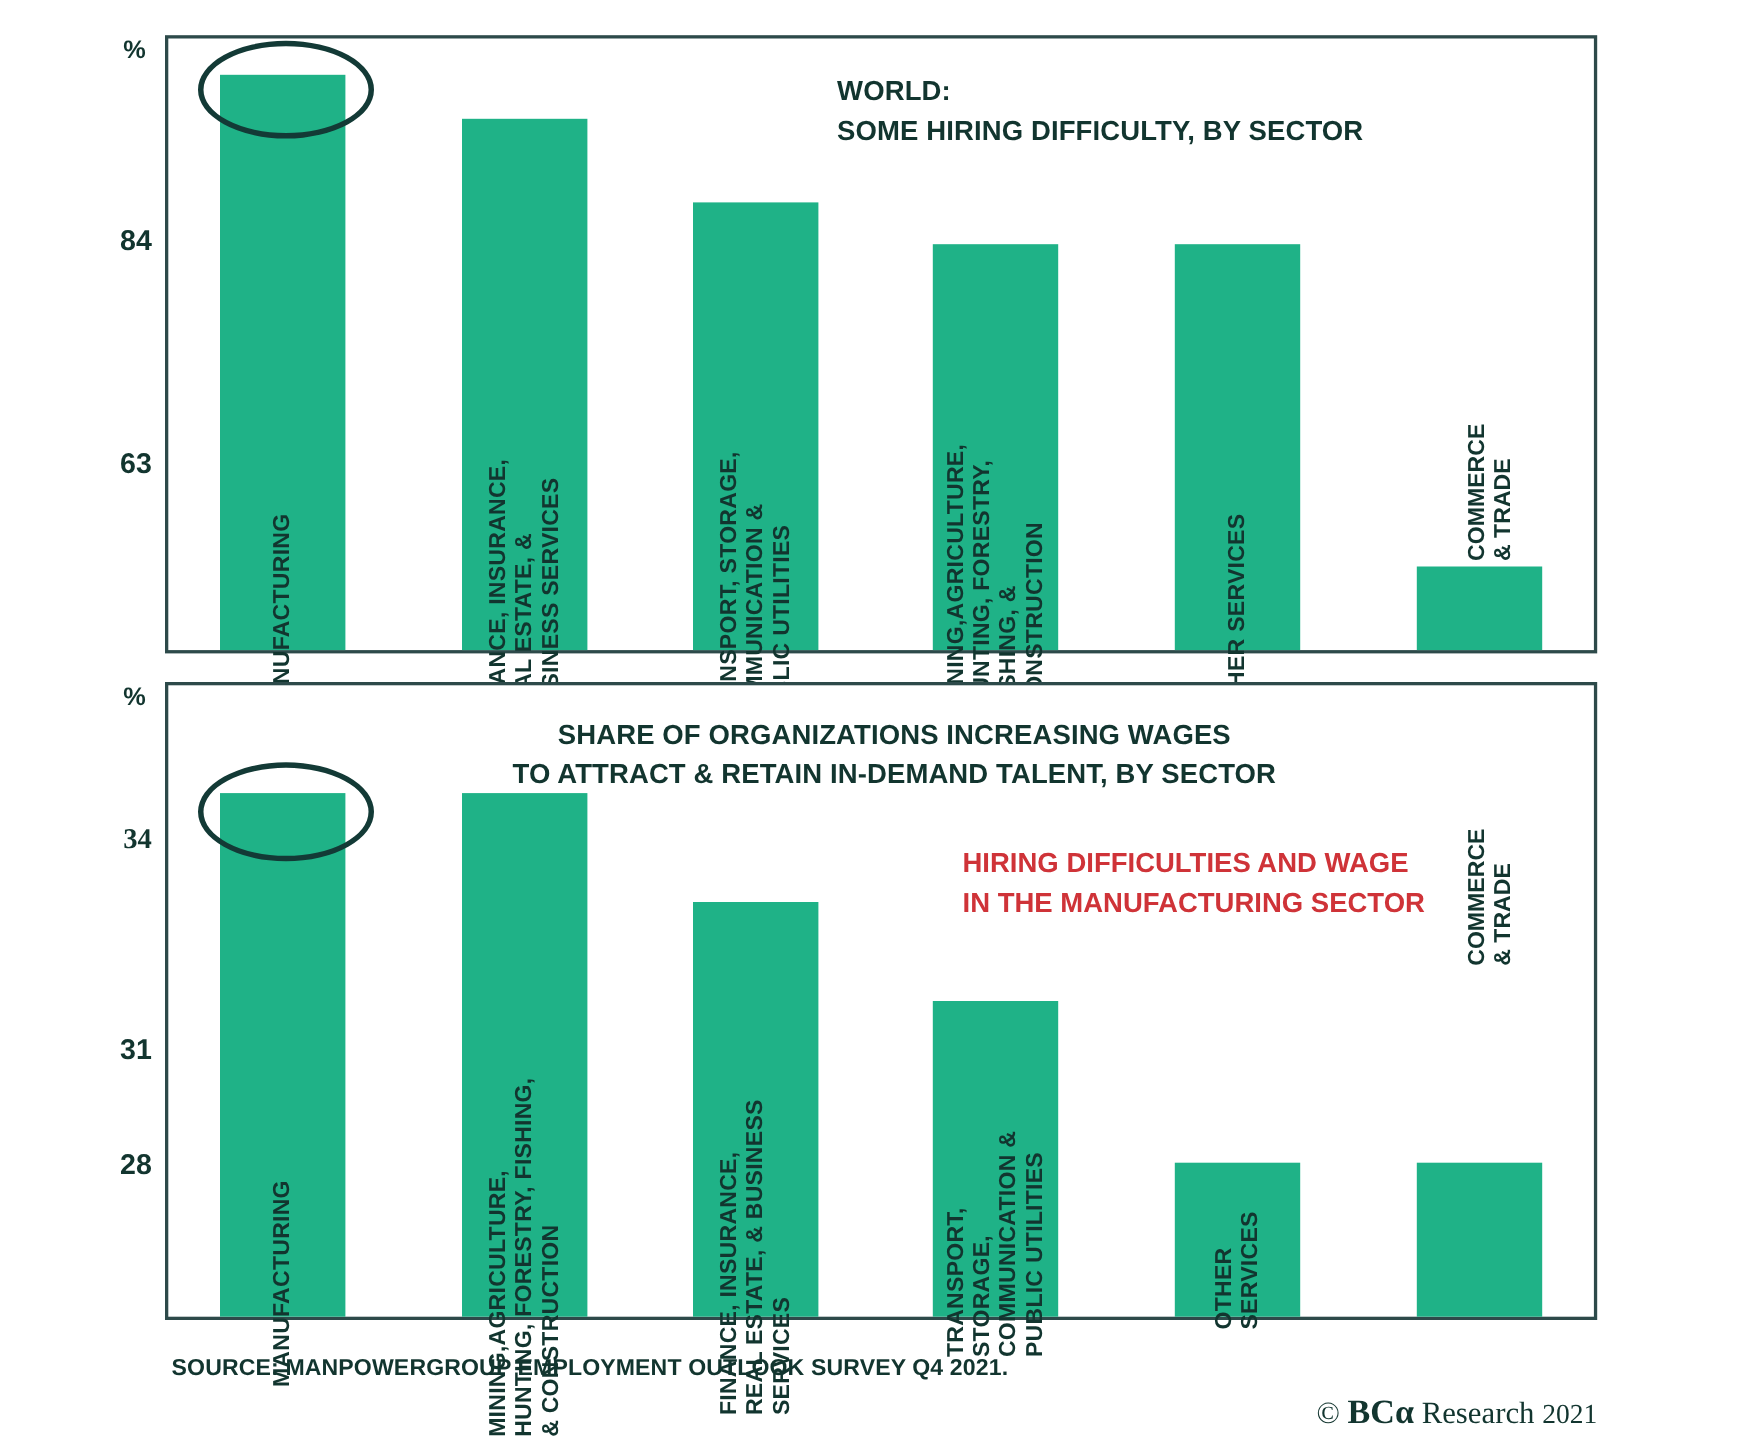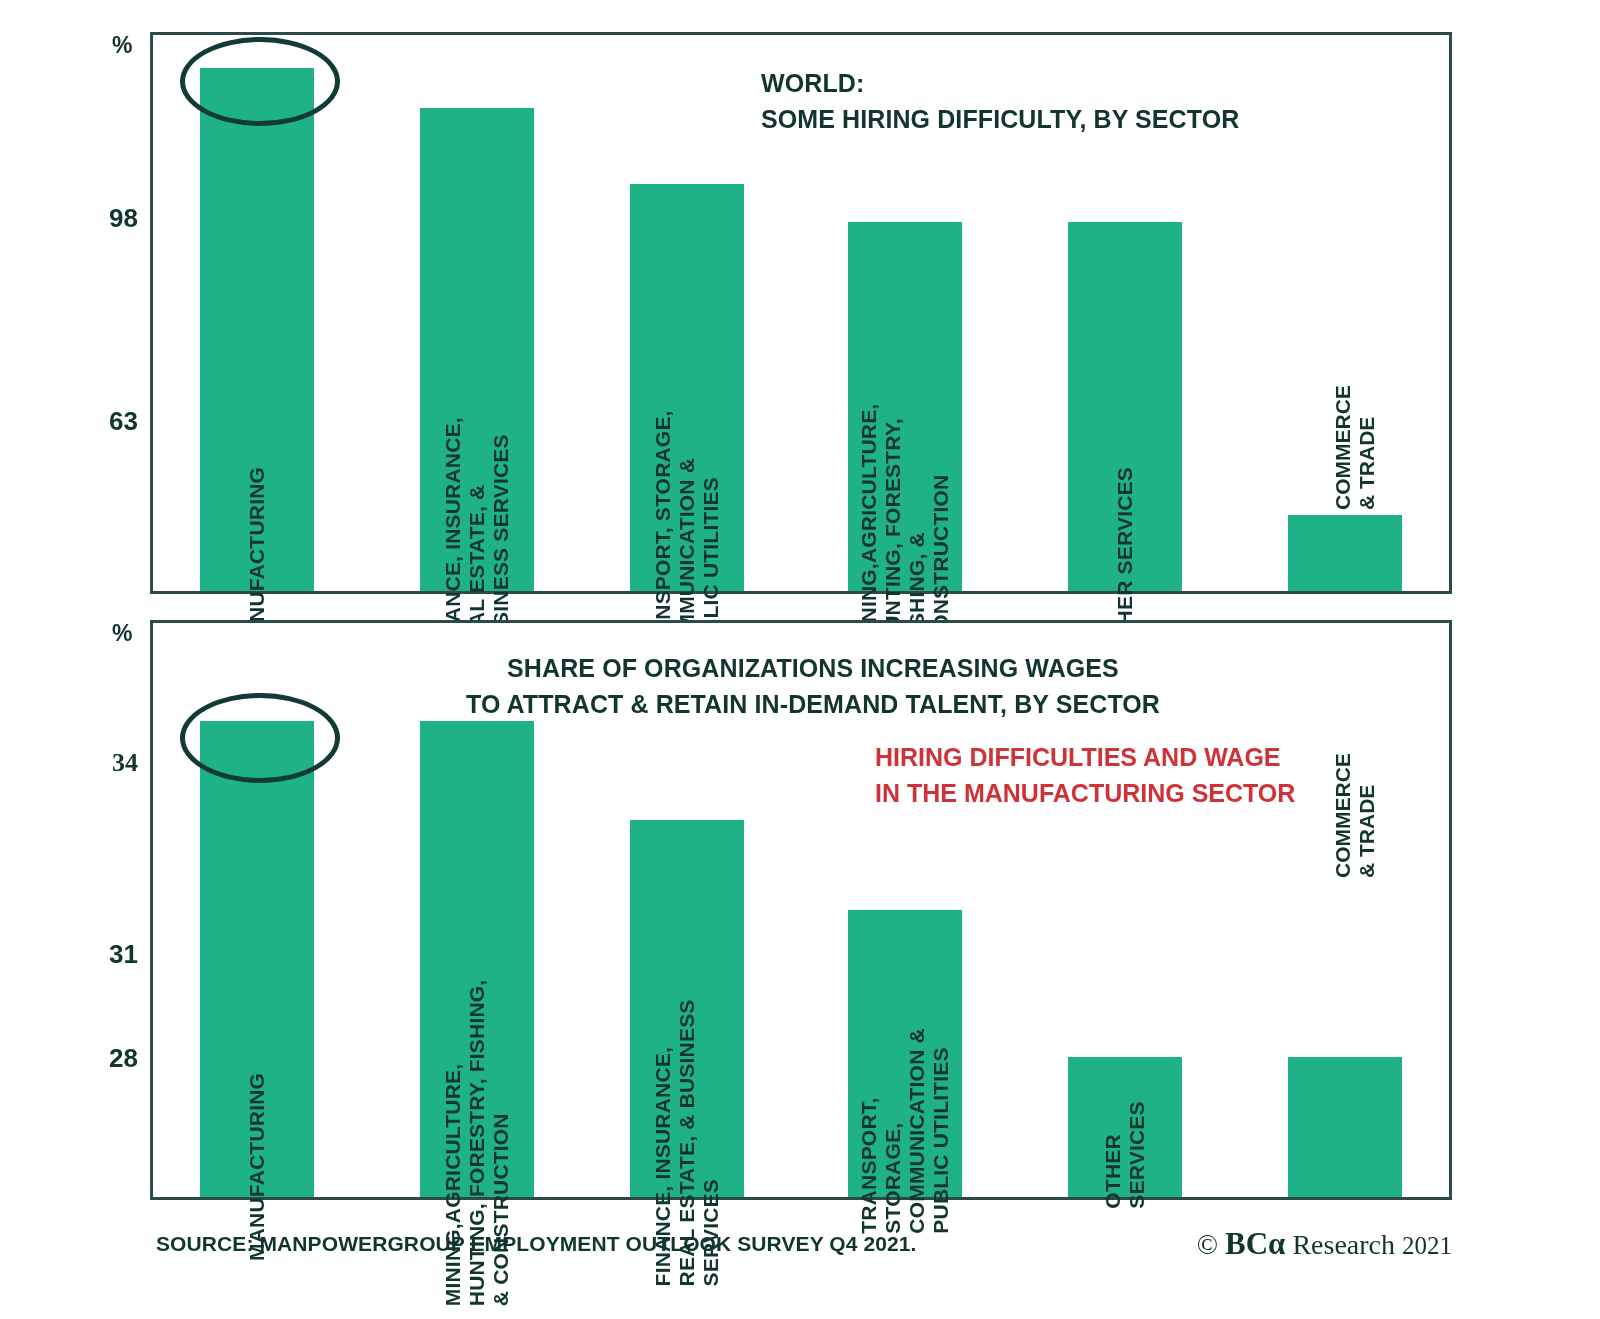--- a/index.html
+++ b/index.html
@@ -106,37 +106,37 @@
   #source-note {
     position: absolute;
     left: 156px; top: 1232px;
     font-size: 21px;
     font-weight: bold;
     color: #12352f;
     letter-spacing: .1px;
   }
   #copyright {
     position: absolute;
-    right: 148px; top: 1226px;
+    right: 148px; top: 1266px;
     font-family: "Liberation Serif", serif;
     color: #12352f;
     font-size: 28px;
     white-space: nowrap;
   }
   #copyright .brand { font-weight: bold; font-size: 31px; }
   #copyright .yr { font-size: 25px; }
 </style>
 </head>
 <body>
 
 <div id="root">
 
   <div class="axis-pct" style="left:112px; top:32px;">%</div>
 
-  <div class="tick-label" style="left:88px; top:203px;">98</div>
+  <div class="tick-label" style="left:88px; top:203px;">84</div>
   <div class="tick-mark" style="left:150px; top:218px;"></div>
 
   <div class="tick-label" style="left:88px; top:406px;">63</div>
   <div class="tick-mark" style="left:150px; top:405px;"></div>
 
   <div class="panel" id="panel-top">
     <div class="plot">
 
       <div class="bar" style="left:47px; width:114px; height:523px;">
         <div class="bar-label inside" style="left:57px;">
@@ -246,21 +246,21 @@
       <div class="rot-block" style="left:1178px; top:255px; transform: rotate(-90deg);">
         <div>COMMERCE</div>
         <div>&amp; TRADE</div>
       </div>
 
       <div class="chart-title center" style="left:200px; top:28px; width:920px;">
         <div>SHARE OF ORGANIZATIONS INCREASING WAGES</div>
         <div>TO ATTRACT &amp; RETAIN IN-DEMAND TALENT, BY SECTOR</div>
       </div>
 
-      <div class="annotation-red" style="left:722px; top:116px;">
+      <div class="annotation-red" style="left:722px; top:144px;">
         <div>HIRING DIFFICULTIES AND WAGE</div>
         <div>IN THE MANUFACTURING SECTOR</div>
       </div>
     </div>
   </div>
 
   <div class="ellipse" style="left:180px; top:693px; width:160px; height:90px;"></div>
 
   <div id="source-note">SOURCE: MANPOWERGROUP EMPLOYMENT OUTLOOK SURVEY Q4 2021.</div>
 

